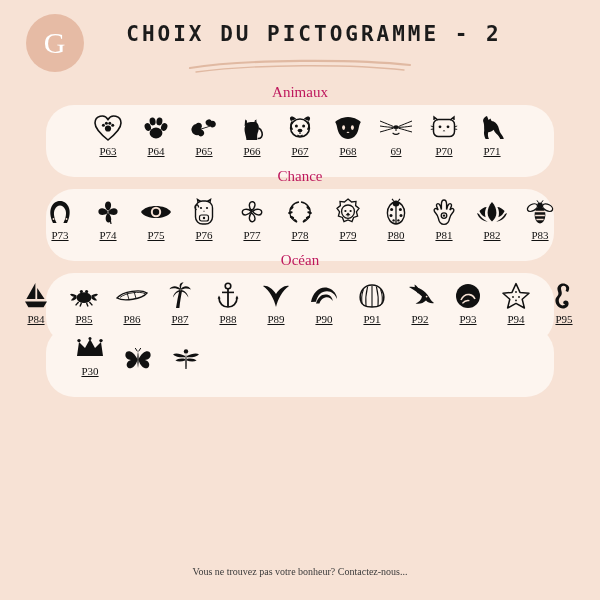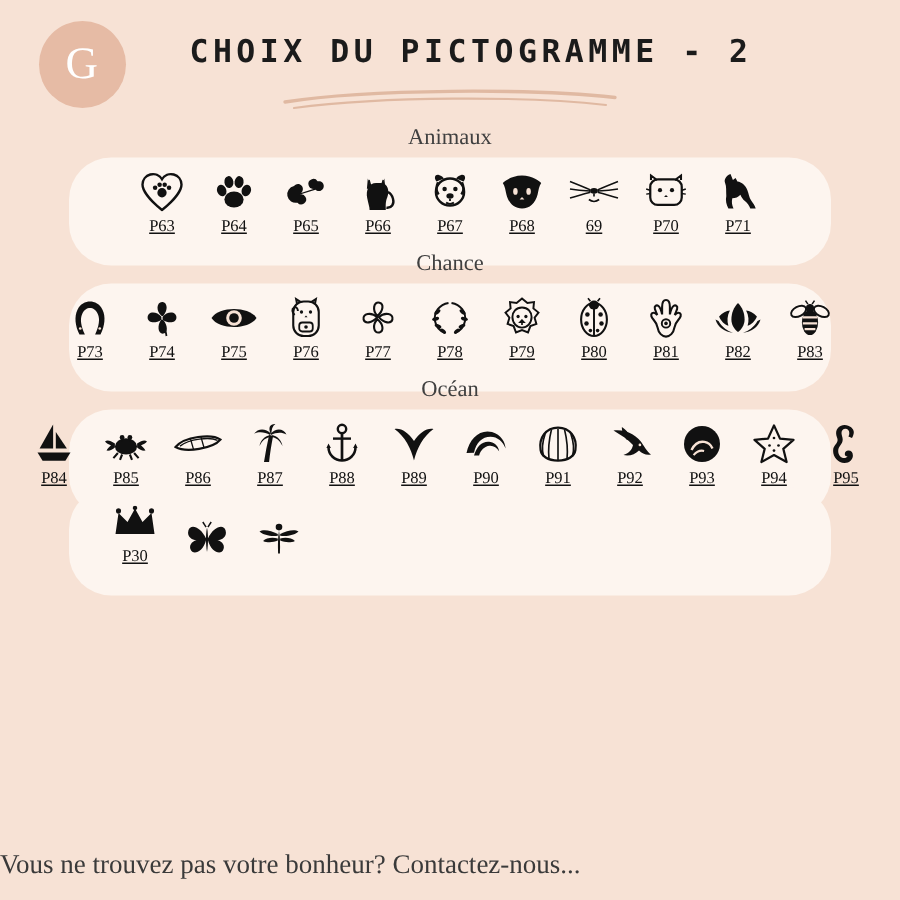--- a/index.html
+++ b/index.html
@@ -60,21 +60,21 @@
   
   .section {
     position: absolute;
     left: 46px;
     width: 508px;
   }
   .section-label {
     text-align: center;
     font-family: "Liberation Serif", serif;
     font-size: 15px;
-    color: #404040;
+    color: #be185d;
     margin-bottom: 4px;
   }
   .pill {
     background: #fdf5ef;
     border-radius: 28px;
     padding: 8px 10px 20px 10px;
     box-sizing: border-box;
     min-height: 56px;
     display: flex;
     align-items: flex-start;
@@ -112,22 +112,23 @@
     text-decoration: underline;
     line-height: 1;
   }
 
   
   .footer {
     position: absolute;
     left: 0;
     right: 0;
     top: 566px;
+    text-align: center;
     font-family: "Liberation Serif", serif;
-    font-size: 18px;
+    font-size: 10px;
     color: #3a3a3a;
   }
 </style>
 </head>
 <body>
 
 <div class="logo-circle">
   <span class="logo-letter">G</span>
 </div>
 

